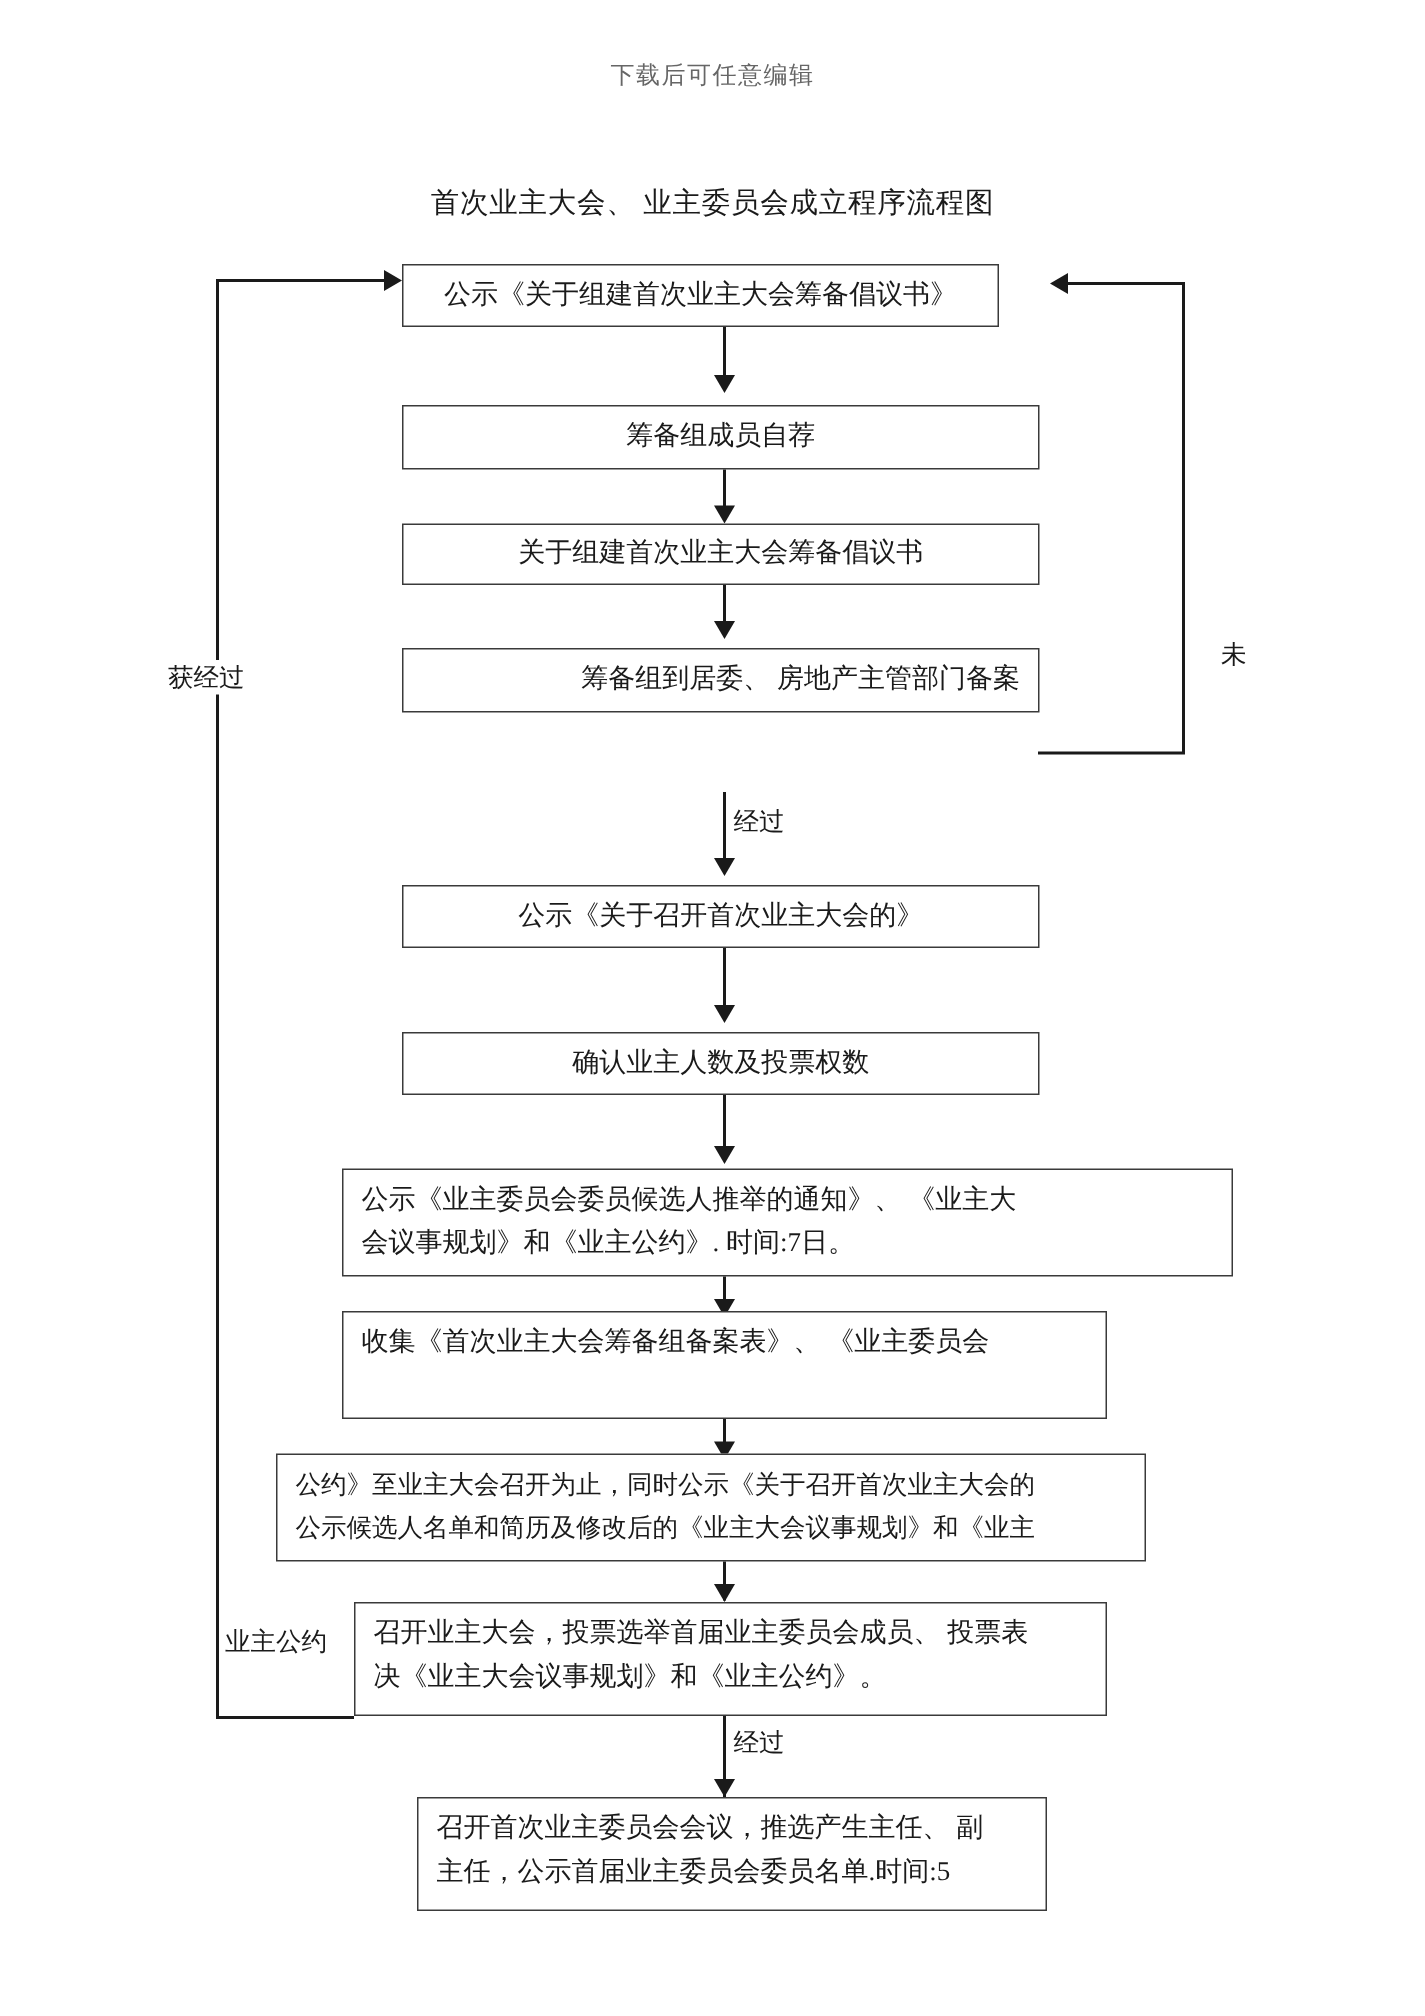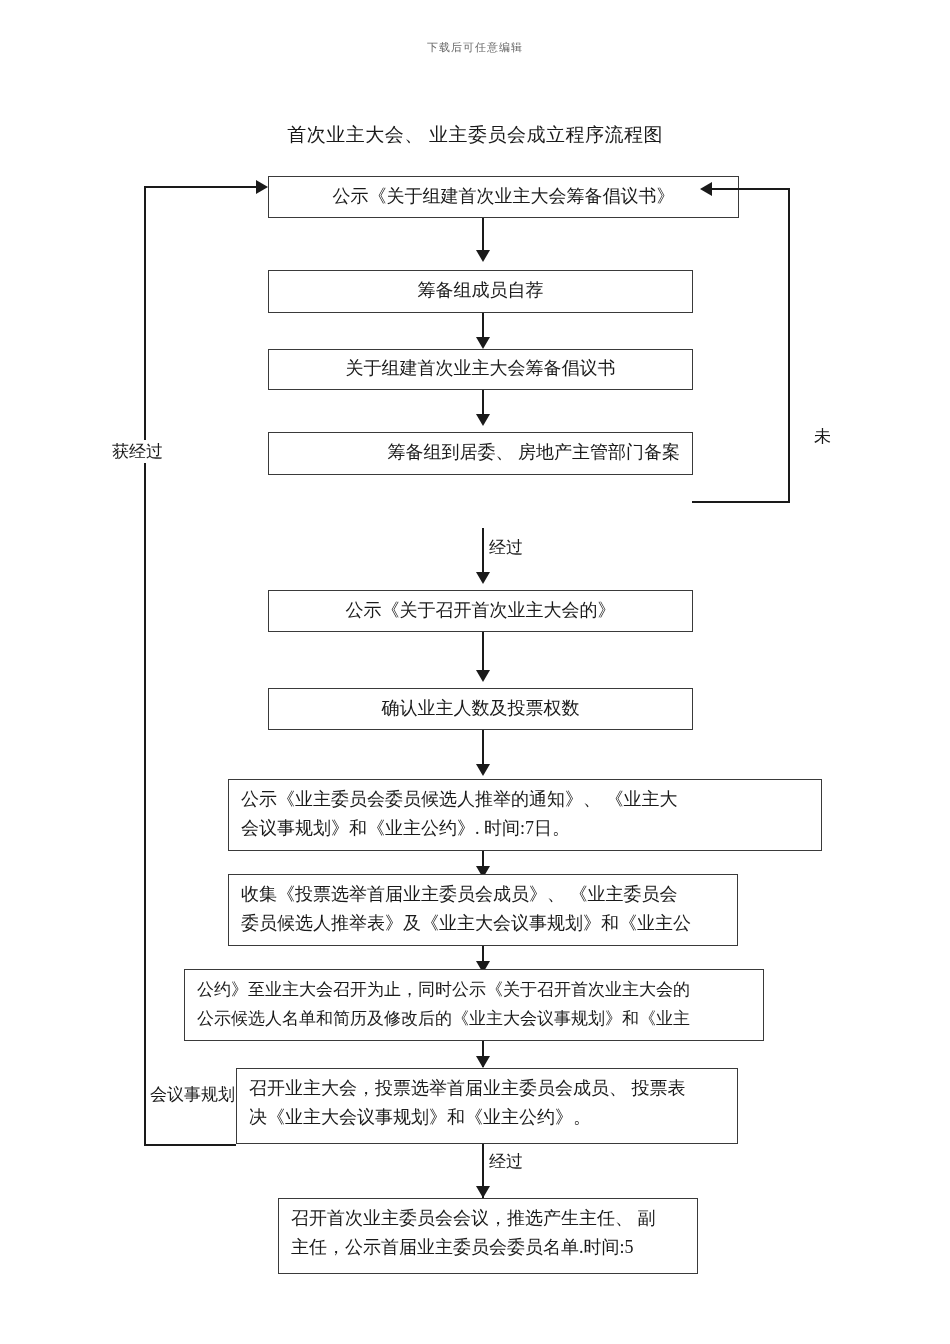--- a/index.html
+++ b/index.html
@@ -21,21 +21,21 @@
     top: 0;
     width: 950px;
     height: 1344px;
   }
   .hdr {
     position: absolute;
     left: 0;
     top: 40px;
     width: 950px;
     text-align: center;
-    font-size: 11px;
+    font-size: 16px;
     color: #666666;
     letter-spacing: 1px;
   }
   .title {
     position: absolute;
     left: 0;
     top: 122px;
     width: 950px;
     text-align: center;
     font-size: 19px;
@@ -109,29 +109,29 @@
   }
 </style>
 </head>
 <body>
 
 <div id="page">
 
   <div class="hdr">下载后可任意编辑</div>
   <div class="title">首次业主大会、 业主委员会成立程序流程图</div>
 
-  <div class="node center one-line" style="left:268px; top:176px; width:471px; height:42px; line-height:38px;">
+  <div class="node center one-line" style="left:268px; top:176px; width:398px; height:42px; line-height:38px;">
     <span>公示《关于组建首次业主大会筹备倡议书》</span>
   </div>
 
   <div class="vline" style="left:144px; top:186px; width:2px; height:960px;"></div>
   <div class="hline" style="left:144px; top:186px; width:112px; height:2px;"></div>
   <div class="arrow-right" style="left:256px; top:180px;"></div>
   <div class="edge-label" style="left:110px; top:440px;">获经过</div>
-  <div class="edge-label" style="left:148px; top:1083px;">会议事规划</div>
+  <div class="edge-label" style="left:148px; top:1083px;">业主公约</div>
   <div class="hline" style="left:144px; top:1144px; width:92px; height:2px;"></div>
 
   <div class="vline" style="left:788px; top:188px; width:2px; height:314px;"></div>
   <div class="hline" style="left:712px; top:188px; width:78px; height:2px;"></div>
   <div class="arrow-left" style="left:700px; top:182px;"></div>
   <div class="edge-label" style="left:812px; top:425px;">未</div>
   <div class="hline" style="left:692px; top:501px; width:98px; height:2px;"></div>
 
   <div class="vline" style="left:482px; top:218px; width:2px; height:40px;"></div>
   <div class="arrow-down" style="left:476px; top:250px;"></div>
@@ -174,22 +174,21 @@
 
   <div class="node left" style="left:228px; top:779px; width:594px; height:72px;">
     <div>公示《业主委员会委员候选人推举的通知》、 《业主大</div>
     <div>会议事规划》和《业主公约》. 时间:7日。</div>
   </div>
 
   <div class="vline" style="left:482px; top:851px; width:2px; height:26px;"></div>
   <div class="arrow-down" style="left:476px; top:866px;"></div>
 
   <div class="node left" style="left:228px; top:874px; width:510px; height:72px;">
-    <div>收集《投票选举首届业主委员会成员》、 《业主委员会</div>
-    <div>委员候选人推举表》及《业主大会议事规划》和《业主公</div>
+    <div>收集《首次业主大会筹备组备案表》、 《业主委员会</div>
   </div>
 
   <div class="vline" style="left:482px; top:946px; width:2px; height:26px;"></div>
   <div class="arrow-down" style="left:476px; top:961px;"></div>
 
   <div class="node left" style="left:184px; top:969px; width:580px; height:72px; font-size:17px;">
     <div>公约》至业主大会召开为止，同时公示《关于召开首次业主大会的</div>
     <div>公示候选人名单和简历及修改后的《业主大会议事规划》和《业主</div>
   </div>
 

